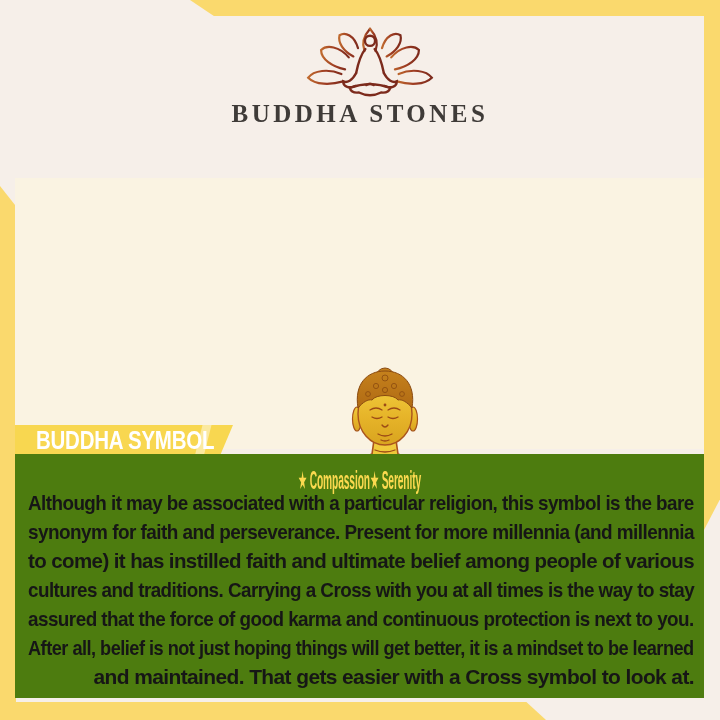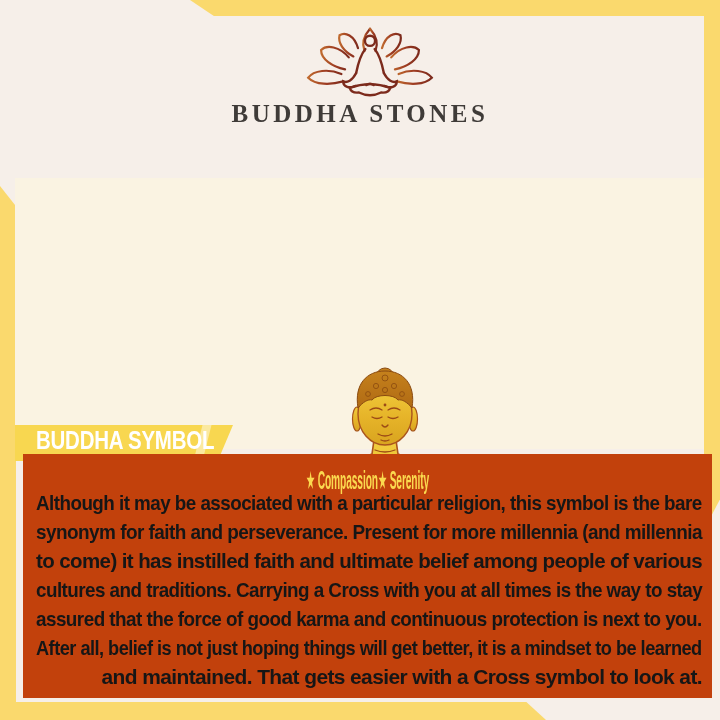--- a/index.html
+++ b/index.html
@@ -45,21 +45,21 @@
   }
   .ribbon-shine{
     position:absolute;left:183px;top:0;width:9px;height:36px;
     background:rgba(255,255,255,0.45);transform:skewX(-14deg);
   }
   .ribbon-label{
     margin-left:21px;font-size:26px;font-weight:bold;color:#ffffff;
     letter-spacing:-0.3px;white-space:nowrap;transform-origin:0 50%;
   }
   
-  .textsec{position:absolute;left:15px;top:454px;width:689px;height:244px;background:#c2410c;margin-left:8px;}
+  .textsec{position:absolute;left:15px;top:454px;width:689px;height:244px;background:#4d7c0f;}
   .props{
     position:absolute;left:0;top:12px;width:689px;text-align:center;
     font-size:25px;font-weight:bold;color:#fbd94f;letter-spacing:-0.3px;
     white-space:nowrap;transform-origin:50% 50%;
   }
   .para{position:absolute;left:13px;top:34px;width:668px;text-align:right;}
   .para .line{
     display:block;white-space:nowrap;height:29px;line-height:29px;
     font-size:21px;font-weight:bold;color:#161616;letter-spacing:-0.6px;
     transform-origin:0 50%;

